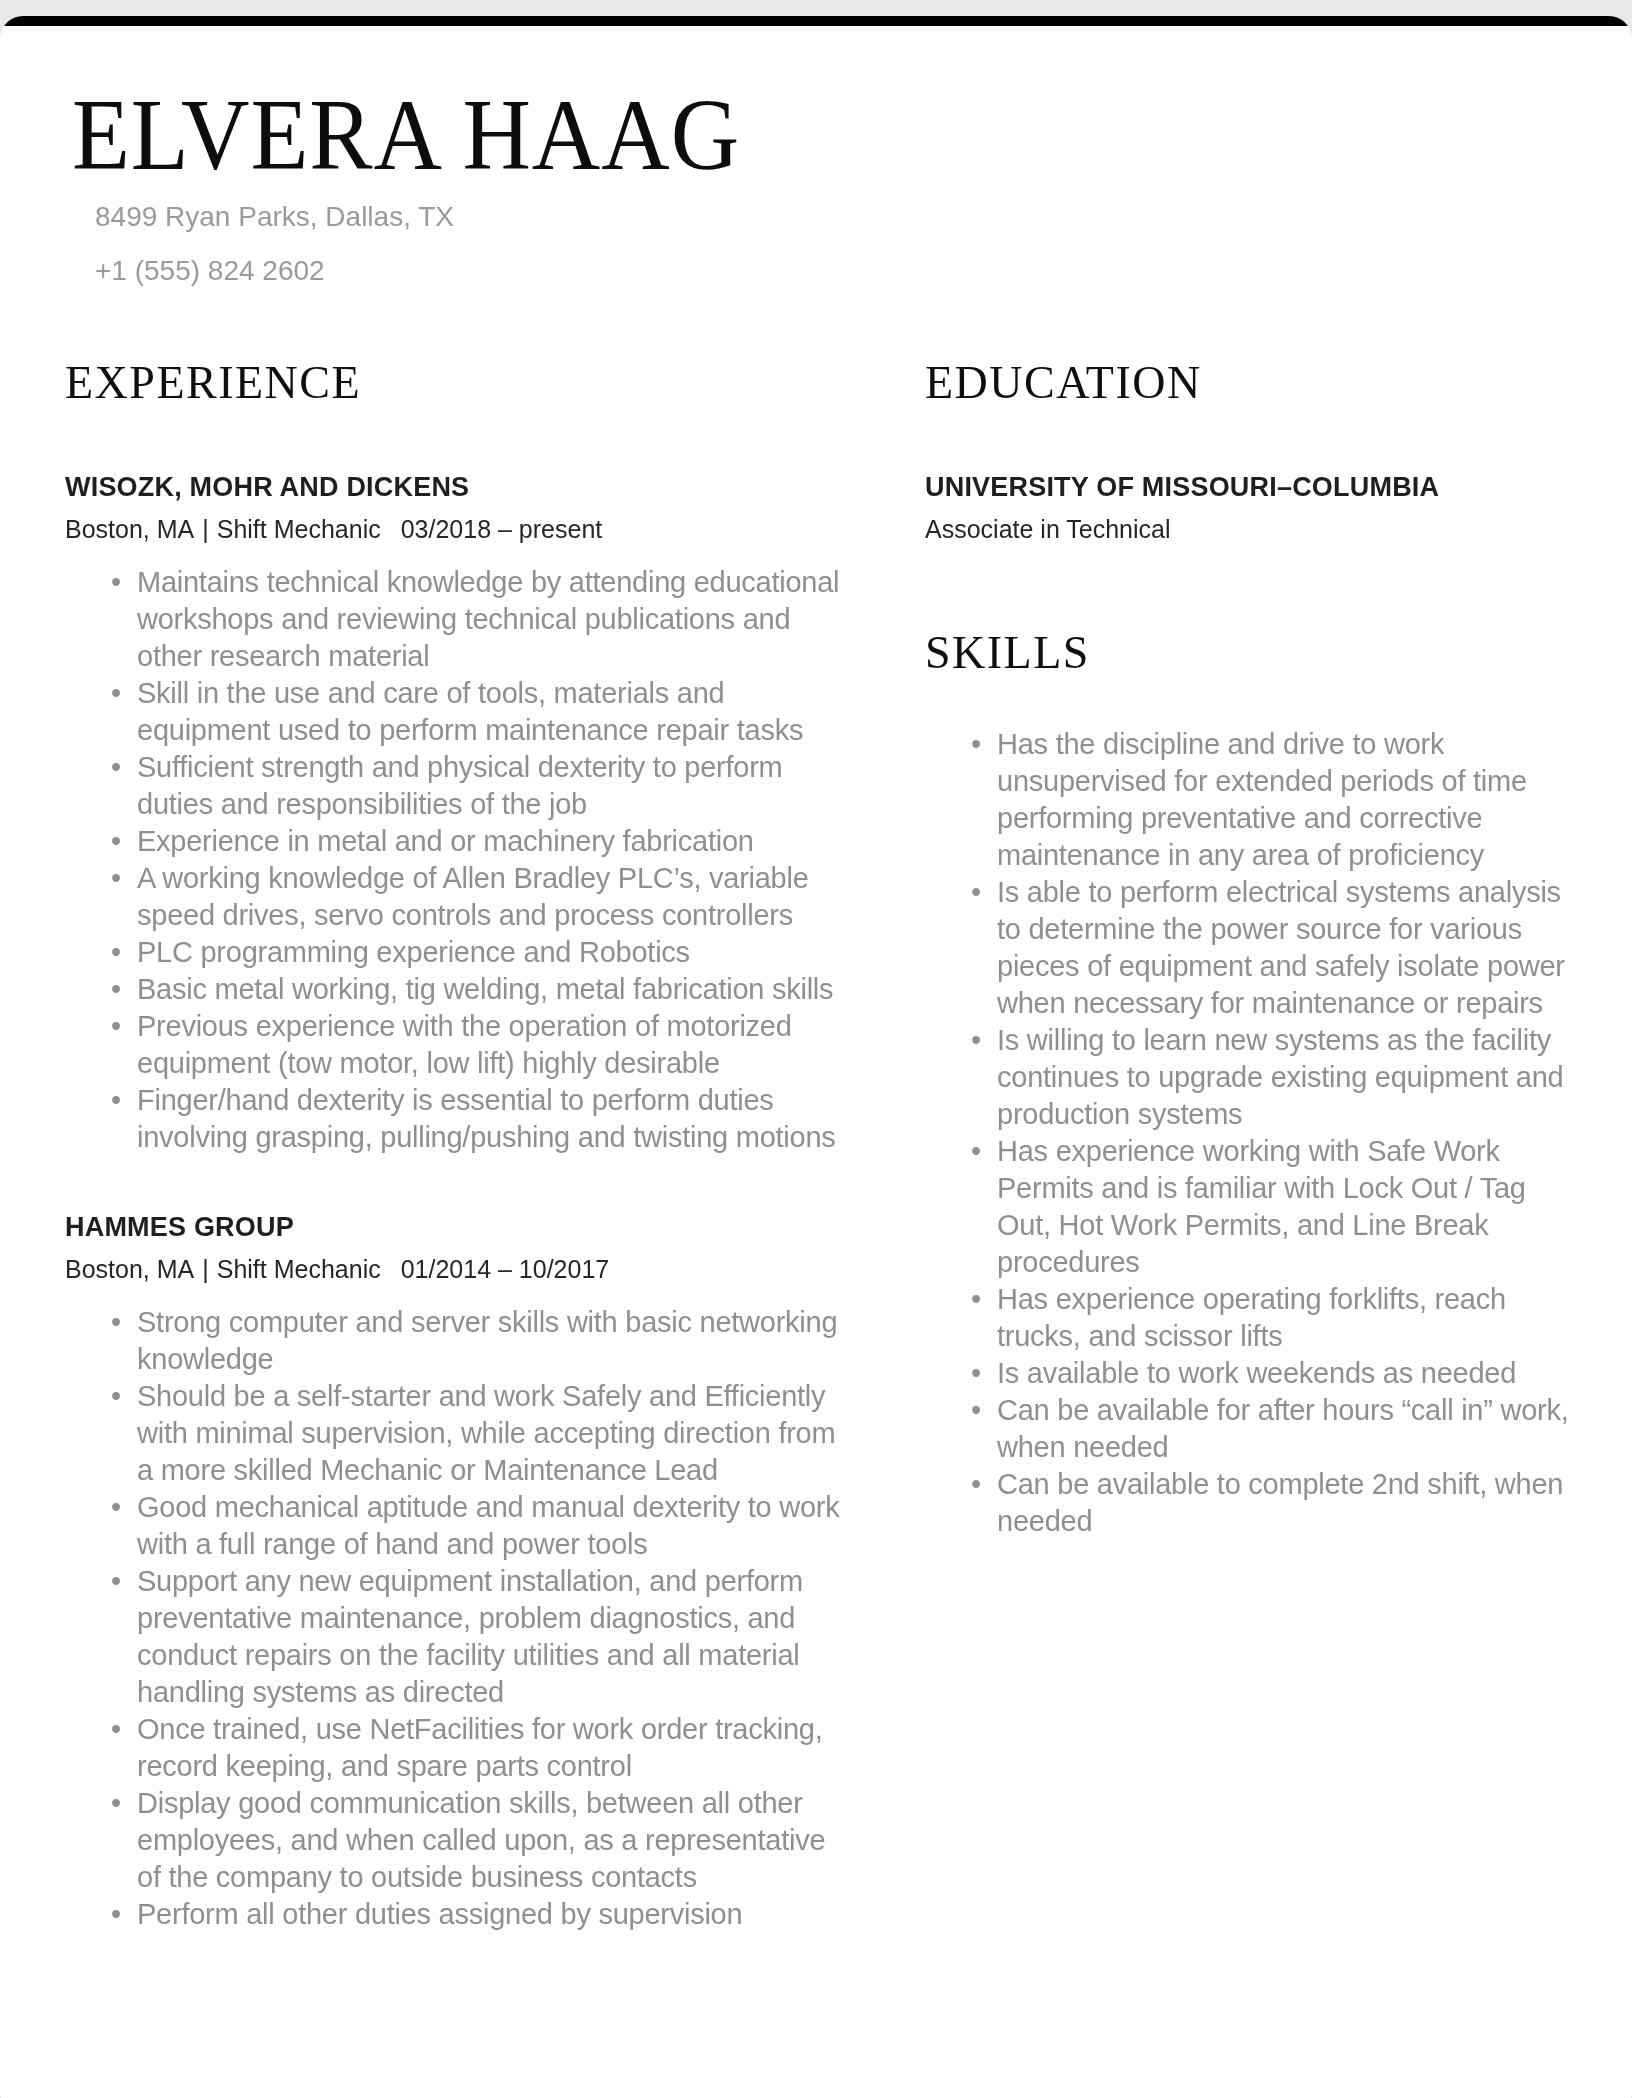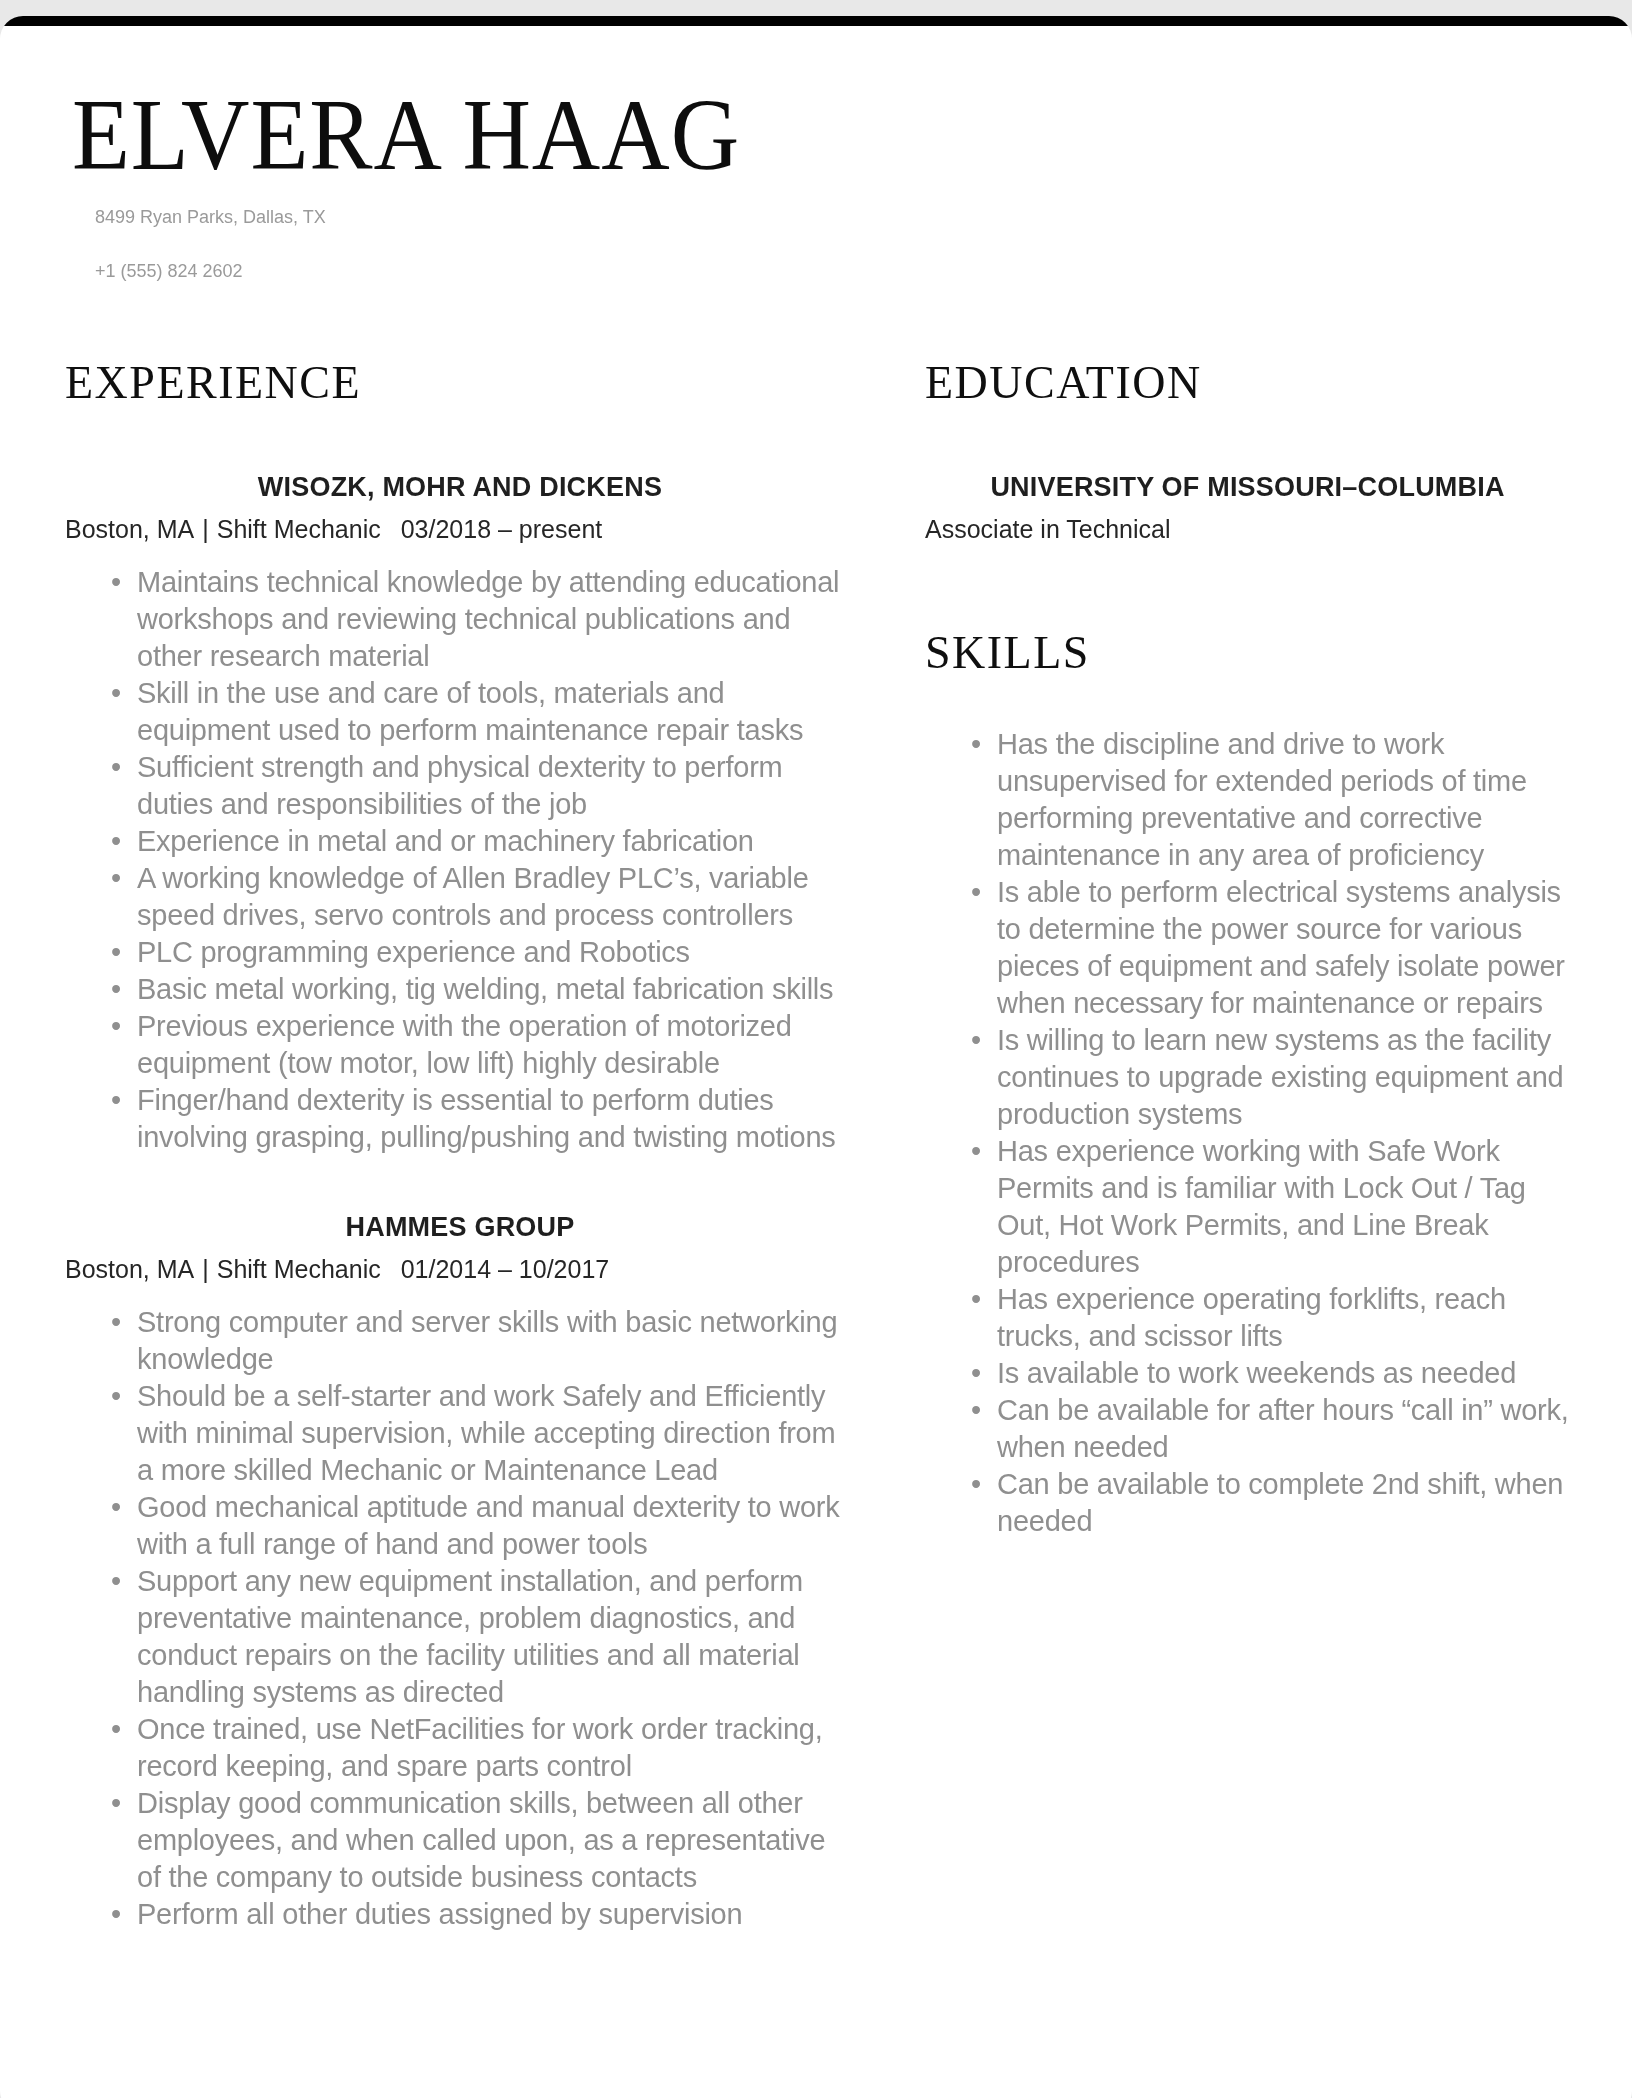--- a/index.html
+++ b/index.html
@@ -36,21 +36,21 @@
     color:#0d0d0d;
     letter-spacing:1px;
     white-space:nowrap;
     transform:scaleX(0.93);
     transform-origin:left center;
     padding-top:28px;
   }
   .contact{
     margin-left:23px;
     color:var(--contact);
-    font-size:18px;
+    font-size:28px;
     line-height:26px;
   }
   .contact.address{margin-top:34px;}
   .contact.phone{margin-top:28px;}
 
   
   .columns{
     display:flex;
     margin-top:74px;
     padding:0 62px 0 65px;
@@ -69,21 +69,20 @@
     letter-spacing:1.5px;
     color:var(--heading);
   }
   .org{
     margin:0 0 12px 0;
     font-size:27px;
     line-height:30px;
     font-weight:700;
     color:#1f1f1f;
     letter-spacing:0.2px;
-    text-align:center;
   }
   .meta{
     font-size:25px;
     line-height:30px;
     color:var(--dark);
     margin:0 0 20px 0;
   }
   .meta .sep{margin:0 8px;}
   .meta .dates{margin-left:20px;}
 

